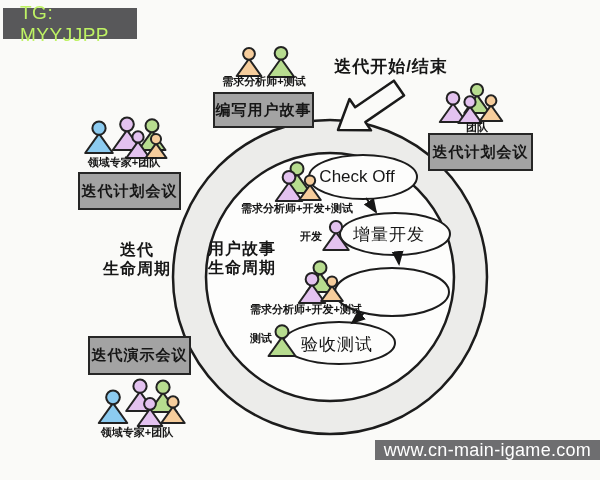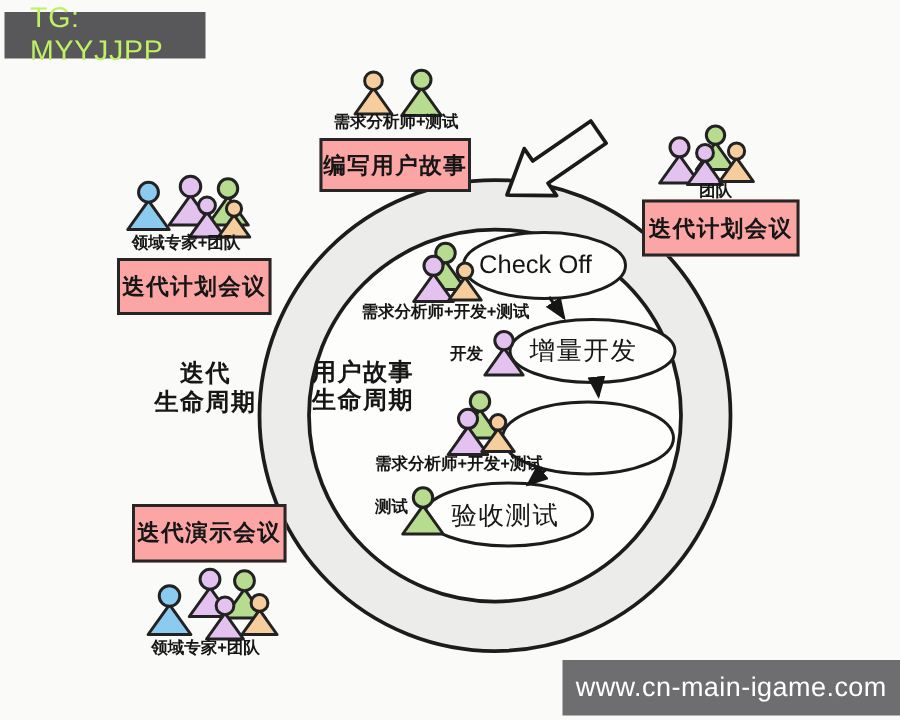--- a/index.html
+++ b/index.html
@@ -12,26 +12,26 @@
   .stage{position:relative;width:600px;height:480px;}
   svg.art{position:absolute;left:0;top:0;}
 
   .badge{
     position:absolute;left:3px;top:8px;width:134px;height:31px;
     background:#58585a;color:#bef264;display:flex;align-items:center;
     padding-left:17px;box-sizing:border-box;
     font-size:19px;letter-spacing:.5px;
   }
   .watermark{
-    position:absolute;left:375px;top:440px;width:225px;height:37px;
+    position:absolute;left:375px;top:440px;width:225px;height:20px;
     background:#6e6e70;color:#fff;display:flex;align-items:center;
     justify-content:center;font-size:18px;letter-spacing:.3px;
   }
   .box{
-    position:absolute;background:#fca5a5;border:2px solid #262626;
+    position:absolute;background:#a3a3a3;border:2px solid #262626;
     display:flex;align-items:center;justify-content:center;
     font-weight:700;font-size:15px;letter-spacing:1px;box-sizing:border-box;
     white-space:nowrap;
   }
   .box-write{left:213px;top:92px;width:101px;height:36px;}
   .box-standup{left:428px;top:133px;width:105px;height:38px;}
   .box-planning{left:78px;top:172px;width:103px;height:38px;}
   .box-demo{left:88px;top:336px;width:103px;height:39px;}
 
   .lbl{
@@ -140,20 +140,21 @@
       </g>
   </svg>
 
   <div class="badge">TG: MYYJJPP</div>
 
   <div class="box box-write">编写用户故事</div>
   <div class="box box-standup">迭代计划会议</div>
   <div class="box box-planning">迭代计划会议</div>
   <div class="box box-demo">迭代演示会议</div>
 
+  <div class="lbl lbl-title" style="left:391px;top:66px;">迭代开始/结束</div>
 
   <div class="lbl lbl-cycle" style="left:137px;top:259px;">
     <div>迭代</div>
     <div>生命周期</div>
   </div>
   <div class="lbl lbl-cycle" style="left:242px;top:258px;">
     <div>用户故事</div>
     <div>生命周期</div>
   </div>
 

